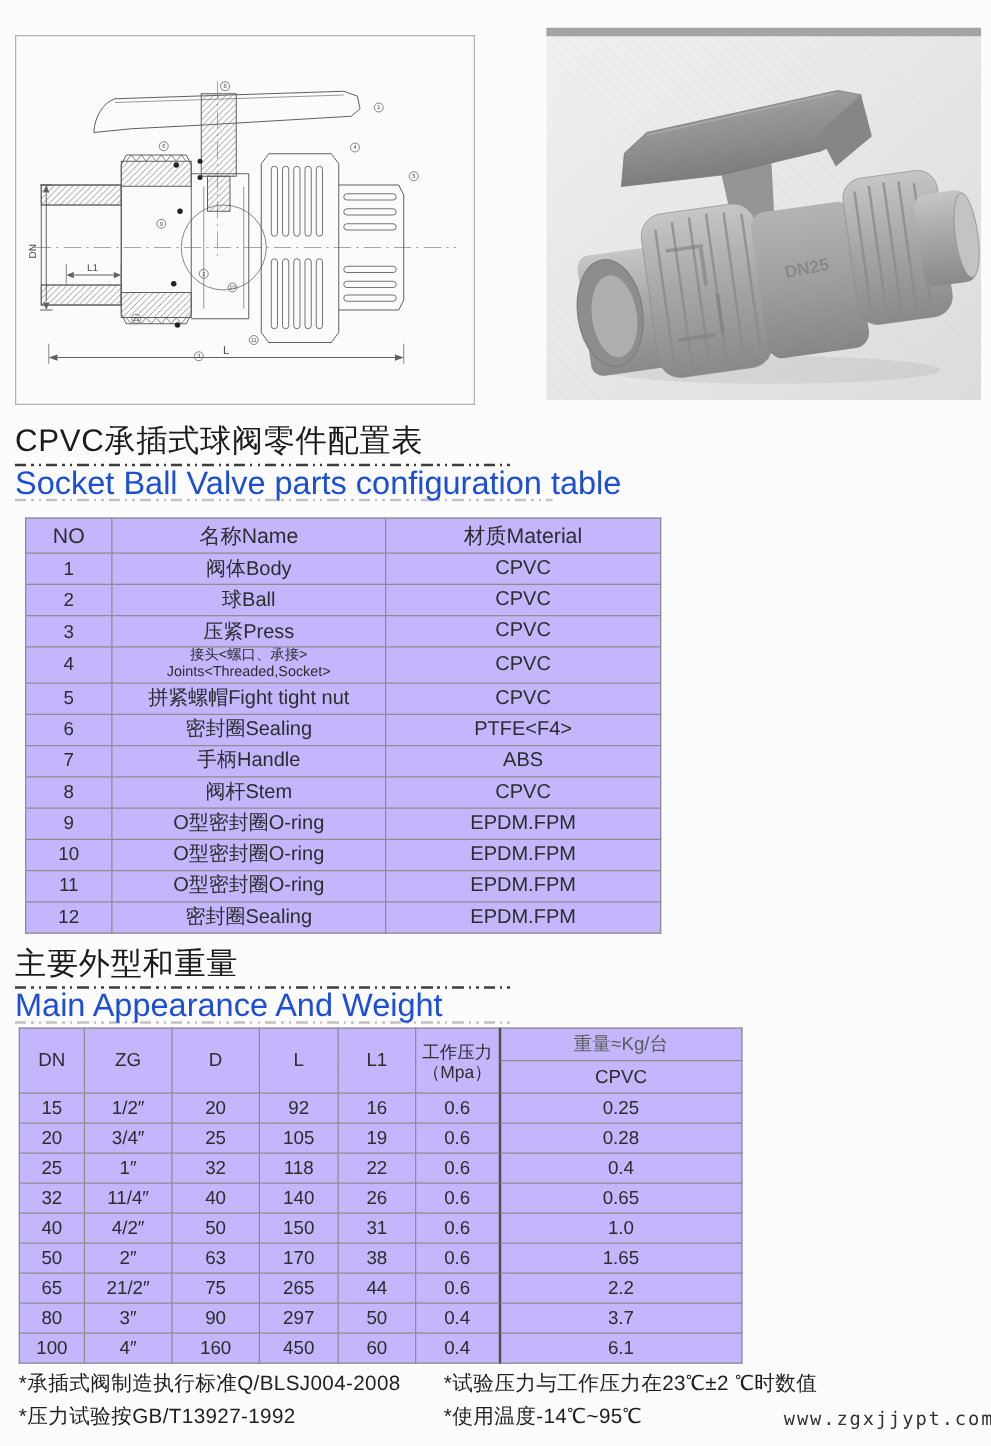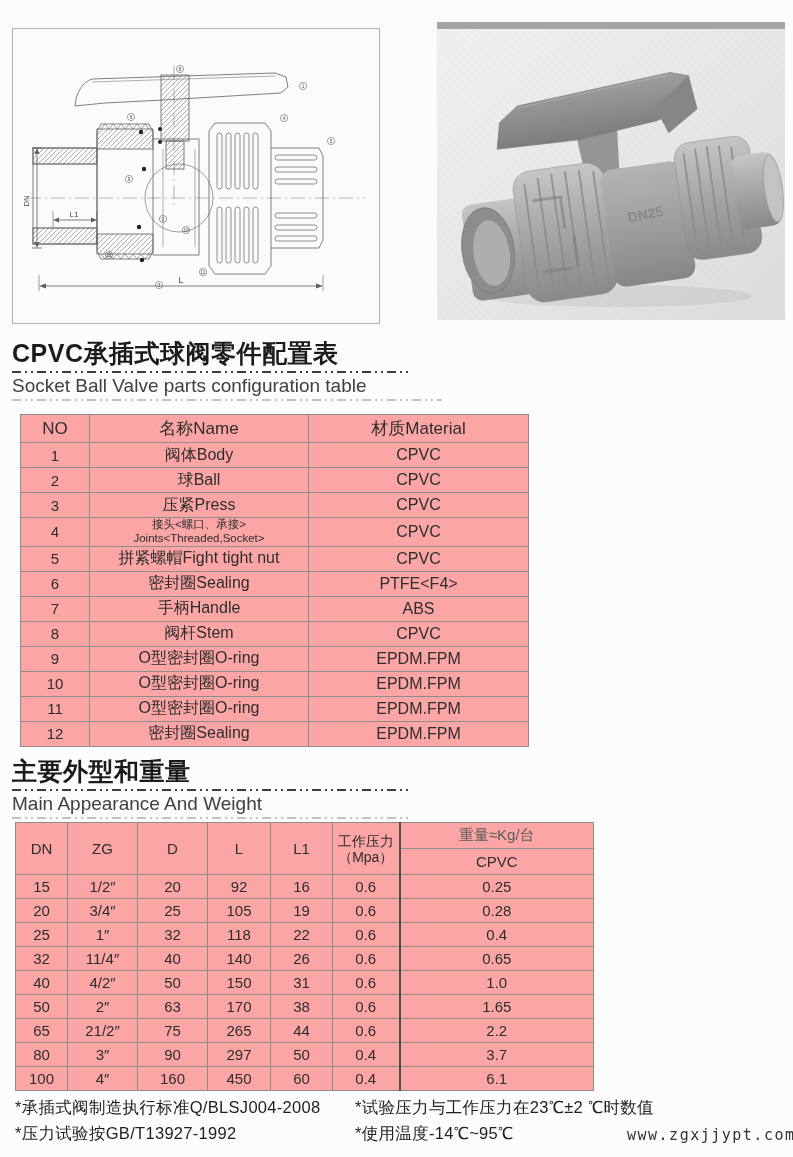--- a/index.html
+++ b/index.html
@@ -8,33 +8,33 @@
 
   
   .drawing-frame{position:absolute;left:12px;top:28px;width:366px;height:294px;
                  border:1px solid #b3b3b3;background:#fbfbfb;}
   .photo-frame{position:absolute;left:437px;top:22px;width:348px;height:298px;}
 
   
   .sec-head{position:absolute;left:12px;}
   #sec1-head{top:338px;width:530px;}
   #sec2-head{top:756px;width:530px;}
-  .sec-head h1{margin:0;font-size:25px;line-height:30px;font-weight:700;color:#1b1b1b;letter-spacing:0.5px;}
-  .sec-head h2{margin:2px 0 0 0;font-size:19px;line-height:22px;font-weight:400;color:#404040;}
+  .sec-head h1{margin:0;font-size:25px;line-height:30px;font-weight:400;color:#1b1b1b;letter-spacing:0.5px;}
+  .sec-head h2{margin:2px 0 0 0;font-size:26px;line-height:22px;font-weight:400;color:#1d4ed8;}
   .dashline{height:2px;margin-top:3px;
     background:repeating-linear-gradient(90deg,#3d3d3d 0 9px,transparent 9px 13px,
       #3d3d3d 13px 15px,transparent 15px 19px,#3d3d3d 19px 21px,transparent 21px 25px);}
   .dashline.light{margin-top:2px;height:1.6px;
     background:repeating-linear-gradient(90deg,#c2c2c2 0 9px,transparent 9px 13px,
       #c2c2c2 13px 15px,transparent 15px 19px,#c2c2c2 19px 21px,transparent 21px 25px);}
   #sec1-head .dark{width:398px;} #sec1-head .light{width:430px;}
   #sec2-head .dark{width:398px;} #sec2-head .light{width:400px;}
 
   
-  table{border-collapse:collapse;position:absolute;table-layout:fixed;background:#fca5a5;}
+  table{border-collapse:collapse;position:absolute;table-layout:fixed;background:#c4b5fd;}
   th,td{border:1px solid #8d8d8d;text-align:center;vertical-align:middle;
         padding:0;color:#2d2d2d;font-weight:400;overflow:hidden;}
   #parts-table{left:20px;top:414px;width:508px;}
   #parts-table th{height:27px;font-size:17px;}
   #parts-table td{height:24px;font-size:16px;}
   #parts-table td.num{font-size:15px;}
   .small-line{font-size:11.5px;line-height:1.2;}
   #dims-table{left:15px;top:822px;width:578px;}
   #dims-table th{font-size:15px;height:25px;}
   #dims-table td{height:23px;font-size:15px;}

